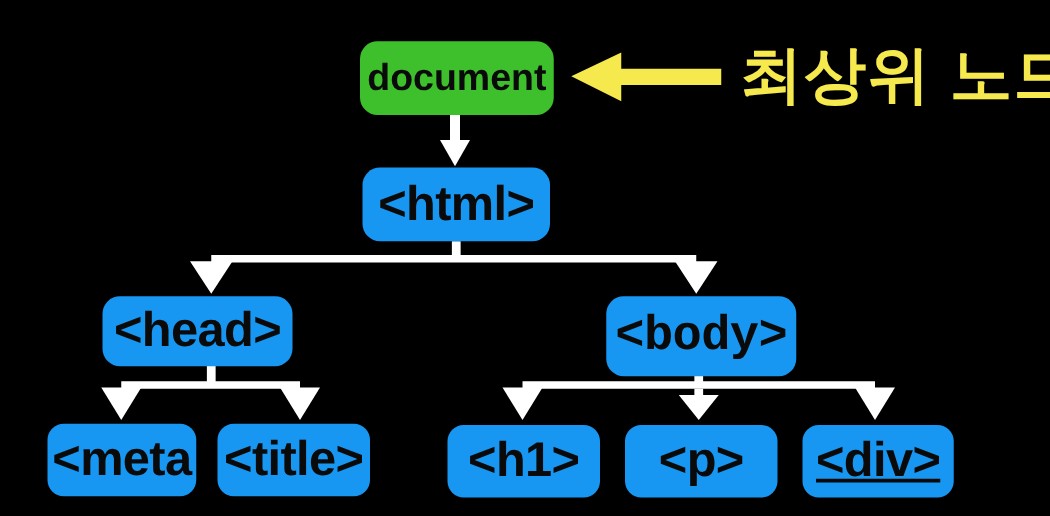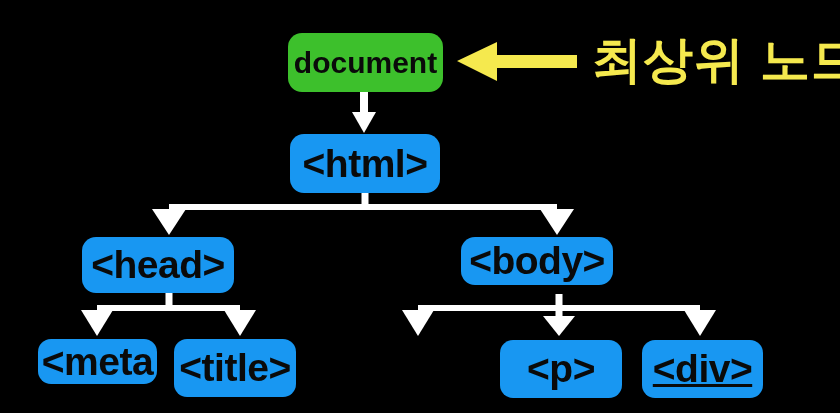--- a/index.html
+++ b/index.html
@@ -24,22 +24,22 @@
     color:var(--node-text);
     border-radius:14px;
     display:flex;align-items:center;justify-content:center;
     font-weight:bold;font-size:39px;
     letter-spacing:-0.5px;
     white-space:nowrap;
   }
   .n-document{left:288px;top:33px;width:155px;height:59px;background:var(--node-green);font-size:30px;letter-spacing:0;}
   .n-html {left:290px;top:134px;width:150px;height:59px;}
   .n-head {left:82px; top:237px;width:152px;height:56px;}
-  .n-body {left:461px;top:237px;width:152px;height:48px;}
-  .n-meta {left:38px; top:339px;width:119px;height:45px;border-radius:13px;}
+  .n-body {left:485px;top:237px;width:152px;height:64px;font-family:Liberation Mono, monospace;}
+  .n-meta {left:38px; top:339px;width:119px;height:58px;border-radius:13px;}
   .n-title{left:174px;top:339px;width:122px;height:58px;border-radius:13px;}
   .n-h1   {left:358px;top:340px;width:122px;height:58px;border-radius:13px;}
   .n-p    {left:500px;top:340px;width:122px;height:58px;border-radius:13px;}
   .n-div  {left:642px;top:340px;width:121px;height:58px;border-radius:13px;text-decoration:underline;}
   svg.connectors{position:absolute;inset:0;}
   .connector{fill:var(--arrow-white);}
   .callout-arrow{fill:var(--annotation-yellow);}
   .annotation{
     position:absolute;left:592px;top:27px;
     font-size:50px;font-weight:bold;
@@ -81,18 +81,19 @@
       <polygon class="callout-arrow" points="457,61 497,42 497,55 577,55 577,68 497,68 497,81"></polygon>
     </g>
   </svg>
 
   <div class="node n-document">document</div>
   <div class="node n-html">&lt;html&gt;</div>
   <div class="node n-head">&lt;head&gt;</div>
   <div class="node n-body">&lt;body&gt;</div>
   <div class="node n-meta">&lt;meta</div>
   <div class="node n-title">&lt;title&gt;</div>
+  <div class="node n-h1">&lt;h1&gt;</div>
   <div class="node n-p">&lt;p&gt;</div>
   <div class="node n-div">&lt;div&gt;</div>
 
   <div class="annotation">최상위 노드</div>
 
 </div>
 
 </body></html>

